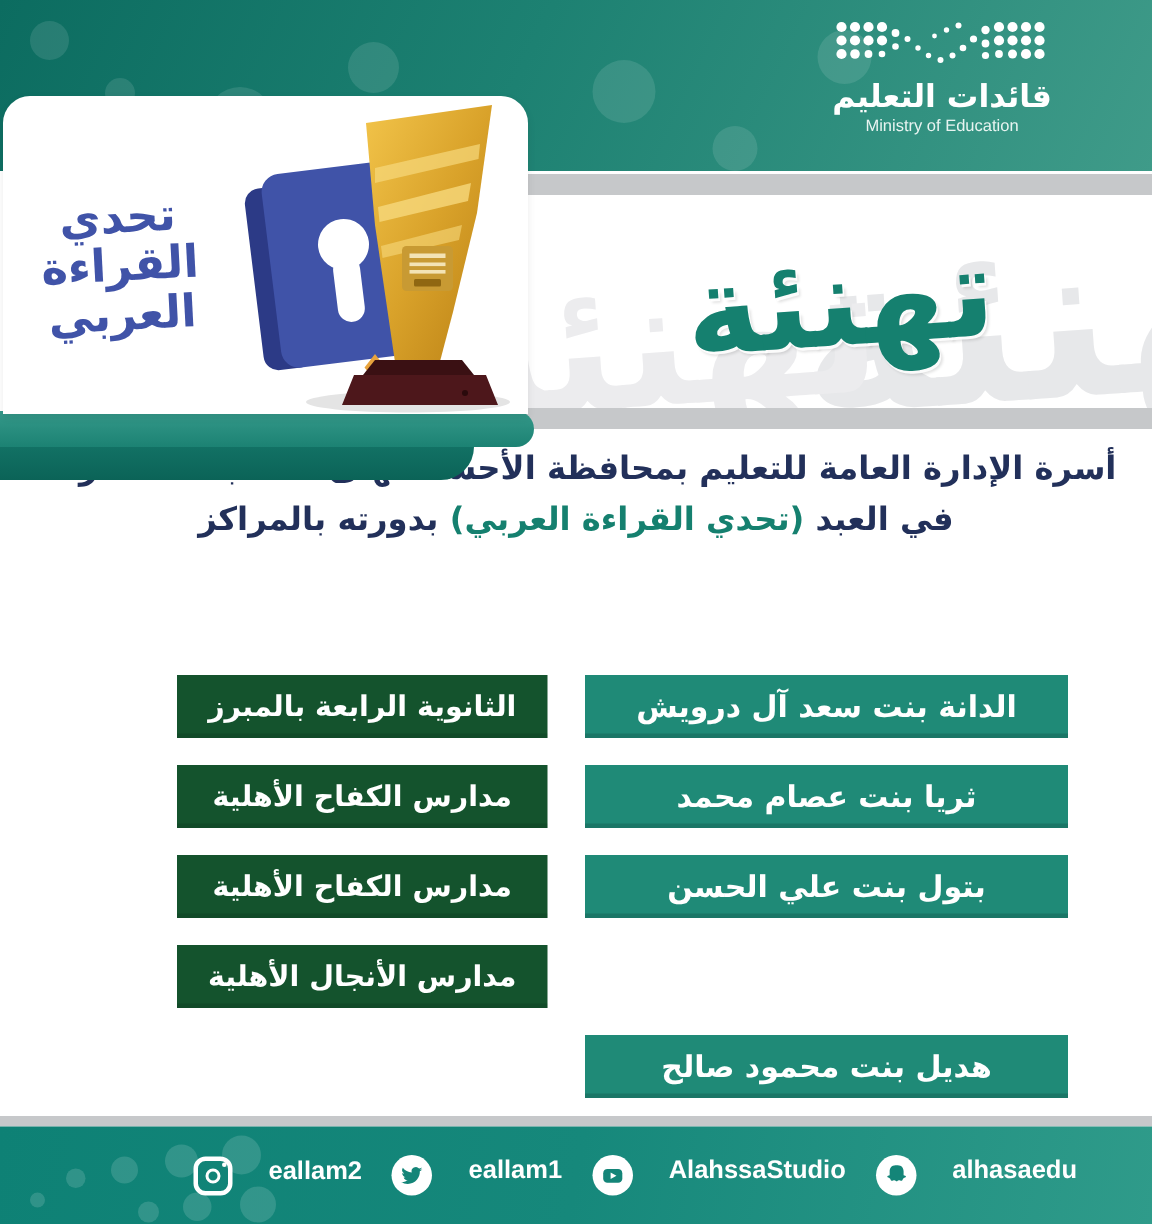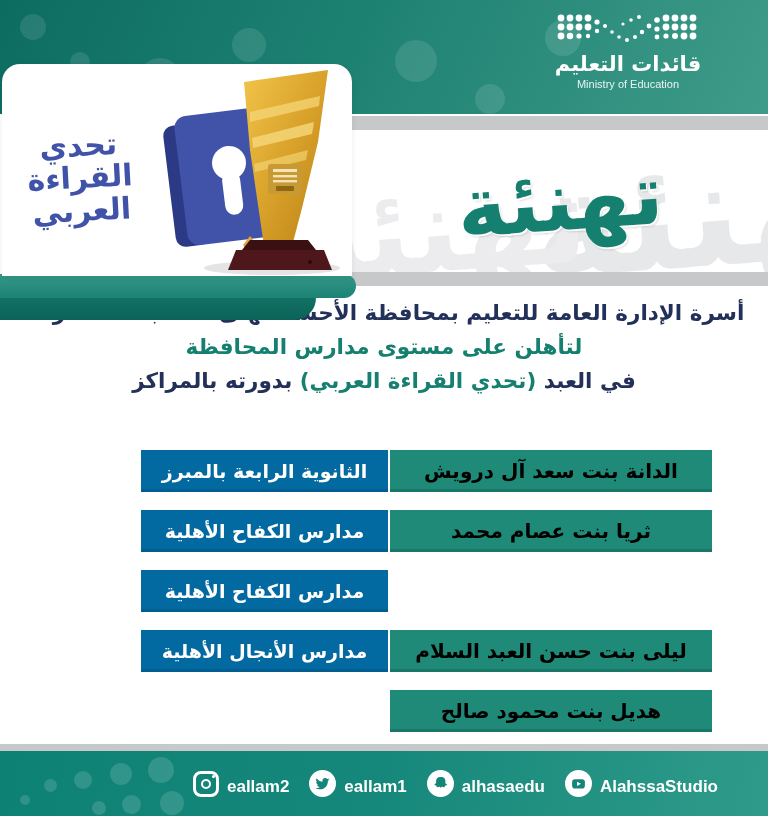--- a/index.html
+++ b/index.html
@@ -48,33 +48,33 @@
   .message { position:absolute; left:0; top:296px; width:768px; text-align:center;
     direction:rtl; font-weight:bold; }
   .message .ln { font-size:21.5px; line-height:34px; color:#22305a; }
   .message .teal { color:#15806f; }
 
   
   .row { position:absolute; left:0; width:768px; height:42px; }
   .name-box { position:absolute; right:56px; top:0; width:322px; height:42px;
     background:#1f8a77; box-shadow:inset 0 -3px 0 rgba(0,0,0,0.14);
     display:flex; align-items:center; justify-content:center;
-    color:#000000; font-size:20px; font-weight:bold; direction:rtl; }
+    color:#ffffff; font-size:20px; font-weight:bold; direction:rtl; }
   .school-box { position:absolute; left:118px; top:0; width:247px; height:42px;
-    background:#0369a1; box-shadow:inset 0 -3px 0 rgba(0,0,0,0.10);
+    background:#14532d; box-shadow:inset 0 -3px 0 rgba(0,0,0,0.10);
     display:flex; align-items:center; justify-content:center;
-    color:#fff; font-size:19px; font-weight:bold; direction:rtl;margin-left:23px; }
+    color:#fff; font-size:19px; font-weight:bold; direction:rtl; }
 
   
   .footer-gray { position:absolute; left:0; top:744px; width:768px; height:7px; background:#c6c8ca; }
   .footer { position:absolute; left:0; top:751px; width:768px; height:65px;
     background:linear-gradient(100deg,#0e8175 0%,#16887b 50%,#2f9b8a 100%); }
   .footer .dot { position:absolute; border-radius:50%; background:rgba(255,255,255,0.14); }
   .social { position:absolute; right:50px; top:0; height:65px; display:flex; align-items:center; gap:20px; }
-  .social-item { display:flex; align-items:flex-end; gap:8px; }
+  .social-item { display:flex; align-items:flex-start; gap:24px; }
   .social-item .handle { color:#fff; font-size:17px; font-weight:bold;
     font-family:"Liberation Sans",sans-serif; }
   .badge-circle { width:27px; height:27px; border-radius:50%; background:#fff;
     display:flex; align-items:center; justify-content:center; }
   .insta { width:26px; height:26px; border:3px solid #fff; border-radius:8px; position:relative; }
   .insta .lens { position:absolute; left:50%; top:50%; width:10px; height:10px; margin:-5px 0 0 -5px;
     border:2.5px solid #fff; border-radius:50%; }
   .insta .flash { position:absolute; right:1px; top:1px; width:3px; height:3px; border-radius:50%; background:#fff; }
 </style>
 </head>
@@ -197,37 +197,36 @@
   <div class="gray-strip-top"></div>
   <div class="banner">
     <div class="watermark">تهنئة</div>
     <div class="watermark2">تهنئة</div>
     <div class="congrats">تهنئة</div>
   </div>
   <div class="gray-strip-bottom"></div>
 
   <div class="message">
     <div class="ln">أسرة الإدارة العامة للتعليم بمحافظة الأحساء تهنئ الطالبات الفائزات</div>
-    <div class="ln teal">لتأهلن على مستوى مدارس المحافظة</div>
     <div class="ln"><span>في العبد</span> <span class="teal">(تحدي القراءة العربي)</span> <span>بدورته بالمراكز</span></div>
   </div>
 
   <div class="row" style="top:450px;">
     <div class="name-box">الدانة بنت سعد آل درويش</div>
     <div class="school-box">الثانوية الرابعة بالمبرز</div>
   </div>
   <div class="row" style="top:510px;">
     <div class="name-box">ثريا بنت عصام محمد</div>
     <div class="school-box">مدارس الكفاح الأهلية</div>
   </div>
   <div class="row" style="top:570px;">
+    <div class="name-box">بتول بنت علي الحسن</div>
     <div class="school-box">مدارس الكفاح الأهلية</div>
   </div>
   <div class="row" style="top:630px;">
-    <div class="name-box">ليلى بنت حسن العبد السلام</div>
     <div class="school-box">مدارس الأنجال الأهلية</div>
   </div>
   <div class="row" style="top:690px;">
     <div class="name-box">هديل بنت محمود صالح</div>
   </div>
 
   <div class="footer-gray"></div>
   <div class="footer">
     <div class="dot" style="left:148px;top:6px;width:26px;height:26px;"></div>
     <div class="dot" style="left:110px;top:12px;width:22px;height:22px;"></div>
@@ -249,31 +248,31 @@
       <div class="social-item">
         <span class="badge-circle">
           <svg width="17" height="17" viewBox="0 0 24 24" fill="#148578">
               <path d="M22 6.3c-.7.3-1.5.6-2.3.7.8-.5 1.5-1.3 1.8-2.3-.8.5-1.7.8-2.6 1a4 4 0 0 0-6.9 3.7A11.5 11.5 0 0 1 3.6 5a4 4 0 0 0 1.3 5.4c-.7 0-1.3-.2-1.9-.5 0 1.9 1.4 3.6 3.2 4-.6.1-1.2.2-1.8.1.5 1.6 2 2.8 3.8 2.8A8.1 8.1 0 0 1 2 18.4a11.4 11.4 0 0 0 6.2 1.8c7.5 0 11.7-6.3 11.4-11.9.8-.5 1.6-1.3 2.4-2z"></path>
             </svg>
         </span>
         <span class="handle">eallam1</span>
       </div>
       <div class="social-item">
         <span class="badge-circle">
-          <svg width="18" height="18" viewBox="0 0 24 24" fill="#148578">
-              <path d="M12 2.5c-3.4 0-5.2 2.5-5.2 5.4v3.4c-.9.3-2.1.5-2.1 1.2 0 .9 1.7 1.1 2.4 1.7.6.5.4 1.7 1.3 2 .8.3 1.6-.5 2.6-.5 1.1 0 1.2 1 2 1s.9-1 2-1c1 0 1.8.8 2.6.5.9-.3.7-1.5 1.3-2 .7-.6 2.4-.8 2.4-1.7 0-.7-1.2-.9-2.1-1.2V7.9c0-2.9-1.8-5.4-5.2-5.4z"></path>
-            </svg>
-        </span>
-        <span class="handle">alhasaedu</span>
-      </div>
-      <div class="social-item">
-        <span class="badge-circle">
           <svg width="17" height="17" viewBox="0 0 24 24">
               <rect x="3" y="6" width="18" height="13" rx="4" fill="#148578"></rect>
               <path d="M10 9.5 L15.5 12.5 L10 15.5 Z" fill="#ffffff"></path>
             </svg>
         </span>
         <span class="handle">AlahssaStudio</span>
       </div>
+      <div class="social-item">
+        <span class="badge-circle">
+          <svg width="18" height="18" viewBox="0 0 24 24" fill="#148578">
+              <path d="M12 2.5c-3.4 0-5.2 2.5-5.2 5.4v3.4c-.9.3-2.1.5-2.1 1.2 0 .9 1.7 1.1 2.4 1.7.6.5.4 1.7 1.3 2 .8.3 1.6-.5 2.6-.5 1.1 0 1.2 1 2 1s.9-1 2-1c1 0 1.8.8 2.6.5.9-.3.7-1.5 1.3-2 .7-.6 2.4-.8 2.4-1.7 0-.7-1.2-.9-2.1-1.2V7.9c0-2.9-1.8-5.4-5.2-5.4z"></path>
+            </svg>
+        </span>
+        <span class="handle">alhasaedu</span>
+      </div>
     </div>
   </div>
 
 </div>
 
 </body></html>

